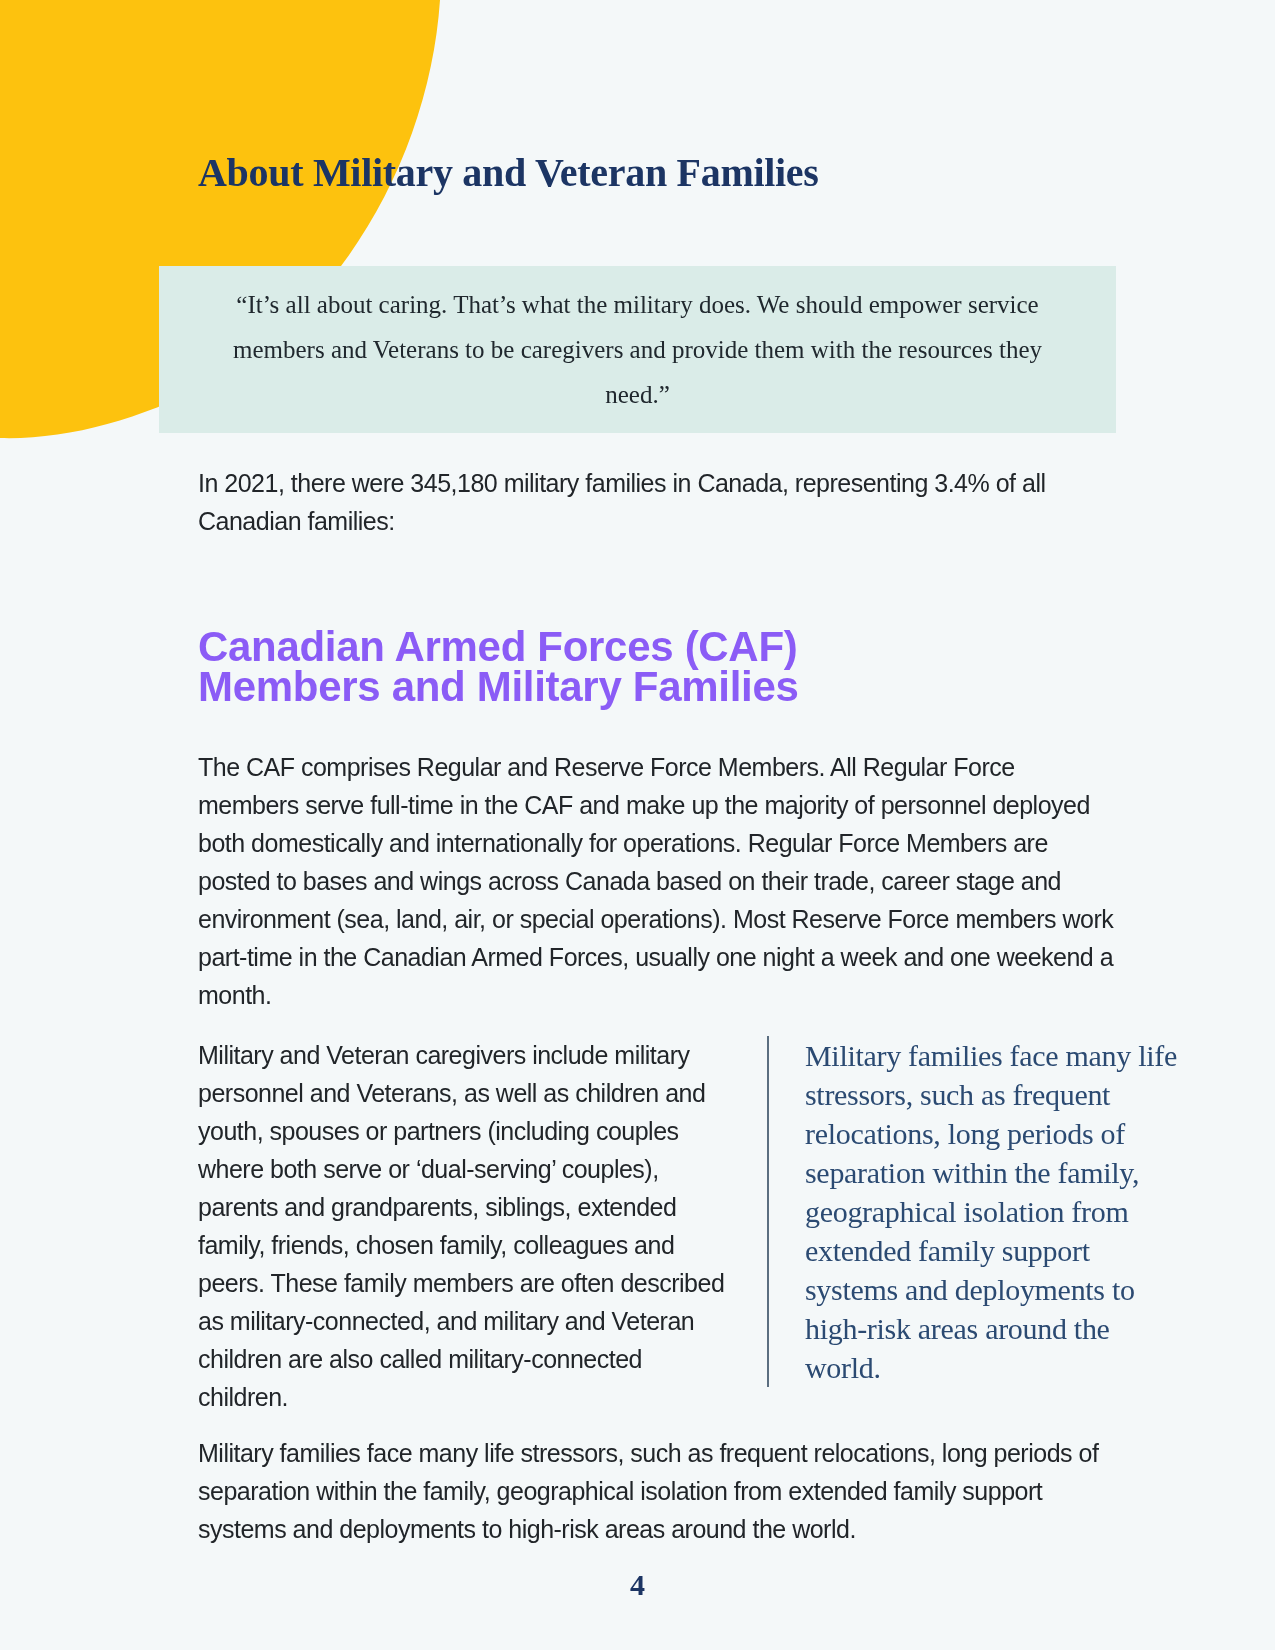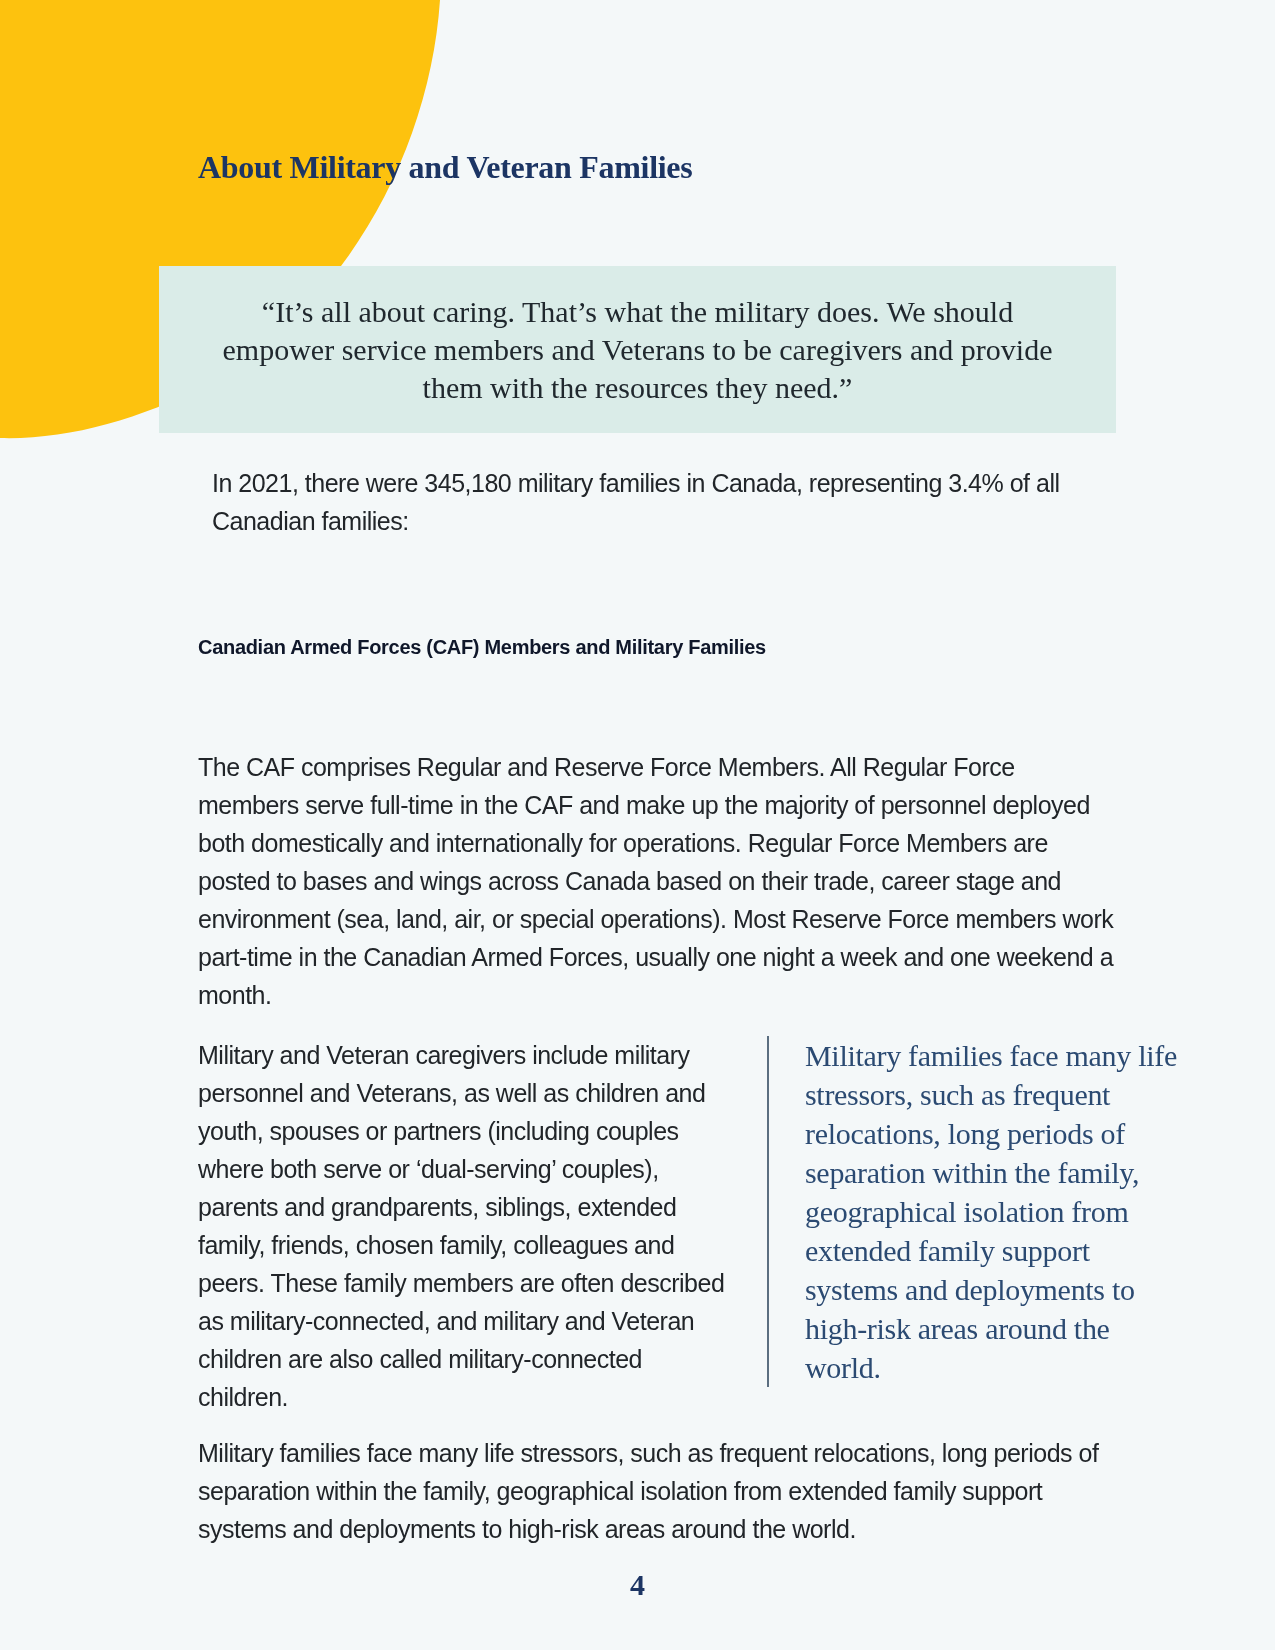--- a/index.html
+++ b/index.html
@@ -11,66 +11,66 @@
     font-family:"Liberation Sans",sans-serif;
     color:#212529;
   }
   .blob{position:absolute;top:0;left:0;z-index:0;}
   .content{position:absolute;inset:0;z-index:1;}
 
   .doc-title{
     position:absolute;left:198px;top:117px;width:960px;
     font-family:"Liberation Serif",serif;
     font-weight:bold;
-    font-size:32px;line-height:58px;
+    font-size:40px;line-height:58px;
     color:#1C3564;
     letter-spacing:-0.3px;
   }
   .doc-title span{display:block;}
 
   .quote-box{
     position:absolute;left:159px;top:266px;width:957px;height:167px;
     background:#DAECE8;
     display:flex;align-items:center;justify-content:center;
     box-sizing:border-box;
     padding:0 52px;
   }
   .quote-box p{
     margin:0;text-align:center;
     font-family:"Liberation Serif",serif;
-    font-size:30px;line-height:38px;
+    font-size:25px;line-height:45px;
     color:#20282E;
   }
 
   .body-text{
     font-size:25px;line-height:38px;letter-spacing:-0.5px;color:#212529;
     margin:0;
   }
-  .intro-lead{position:absolute;left:198px;top:464px;width:920px;margin-left:14px;}
+  .intro-lead{position:absolute;left:198px;top:464px;width:920px;}
 
   .bullet-list{
     position:absolute;left:198px;top:549px;width:920px;
     list-style:none;margin:0;padding:0;
   }
   .bullet-list li{
     position:relative;
     padding-left:34px;
     font-size:25px;line-height:38px;letter-spacing:-0.5px;
     margin-bottom:6px;
   }
   .bullet-list li .sq{
     position:absolute;left:4px;top:13px;
     width:11px;height:11px;background:#0F5F5A;
   }
   sup{font-size:14px;line-height:0;}
 
   .section-heading{
     position:absolute;left:198px;top:627px;width:780px;
-    font-size:20px;line-height:40px;font-weight:bold;
-    color:#0f172a;letter-spacing:-0.3px;
+    font-size:42px;line-height:40px;font-weight:bold;
+    color:#8b5cf6;letter-spacing:-0.3px;
     margin:0;
   }
   .caf-body{position:absolute;left:198px;top:748px;width:920px;}
 
   .two-col{
     position:absolute;left:198px;top:1036px;width:985px;
     display:flex;align-items:flex-start;justify-content:space-between;
   }
   .col-left{width:540px;flex:none;}
   .col-right{

